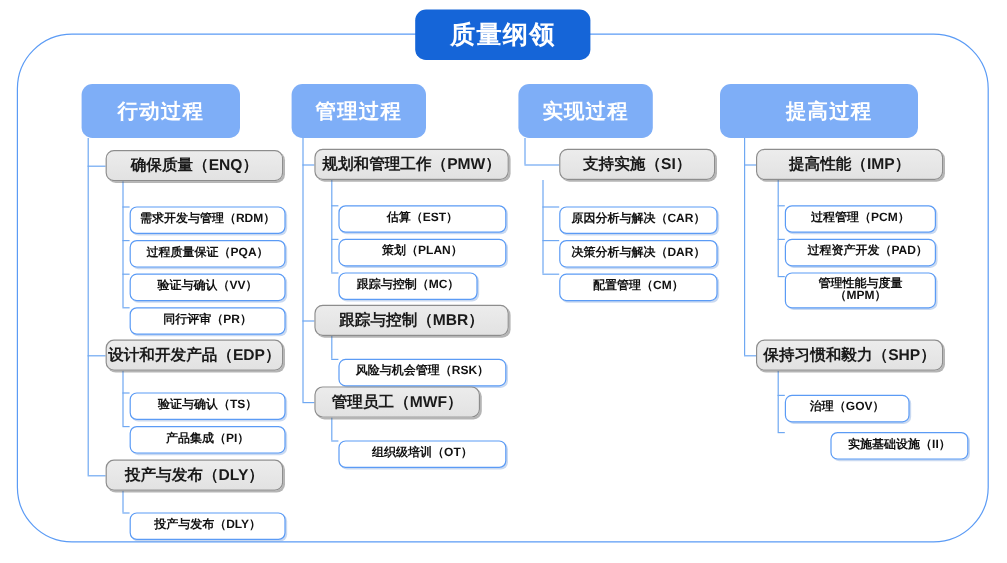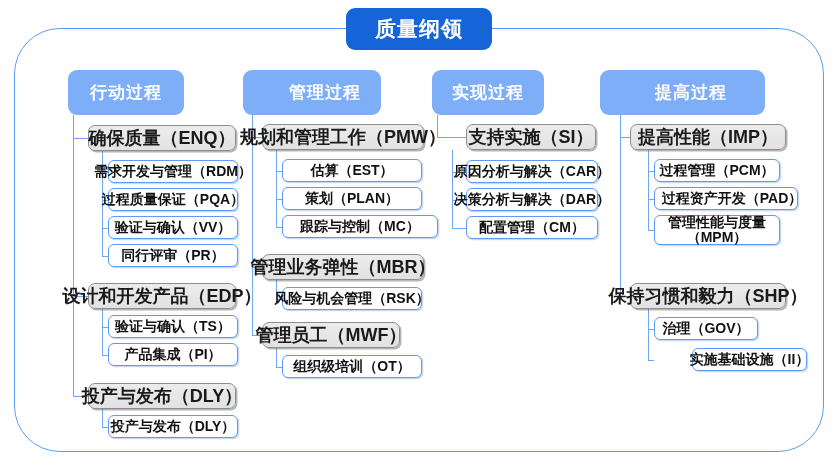--- a/index.html
+++ b/index.html
@@ -39,49 +39,49 @@
     color:#ffffff;font-size:17px;font-weight:700;letter-spacing:1px;
     z-index:5;
   }
 
   
   .grp{
     position:absolute;height:26px;
     background:linear-gradient(#ececec,#e2e2e2);
     border:1.3px solid #8d8d8d;border-radius:7px;box-sizing:border-box;
     display:flex;align-items:center;justify-content:center;
-    color:#1a1a1a;font-size:18px;font-weight:700;
+    color:#1a1a1a;font-size:13px;font-weight:700;
     box-shadow:1.5px 1.5px 0 rgba(90,90,90,.45);
     z-index:4;white-space:nowrap;
   }
 
   
   .leaf{
     position:absolute;height:23px;
     background:#ffffff;
     border:1.2px solid #5b9bf5;border-radius:6px;box-sizing:border-box;
     display:flex;align-items:center;justify-content:center;
-    color:#111111;font-size:14px;font-weight:700;
+    color:#111111;font-size:10px;font-weight:700;
     box-shadow:1.3px 1.3px 0 rgba(120,160,220,.40);
-    z-index:4;white-space:nowrap;line-height:1.05;text-align:center;
+    z-index:4;white-space:nowrap;line-height:1.05;text-align:center;margin-top:12px;
   }
   .leaf.two-line{height:30px;}
   .leaf.two-line span{display:block;}
 </style>
 </head>
 <body>
 
 <div id="canvas">
 
   <div class="outer-frame"></div>
 
   <div class="root-title">质量纲领</div>
 
   <div id="tree">
-      <div class="col-head" style="left: 68px; top: 70px; width: 116px;">行动过程</div>
+      <div class="col-head" style="left: 68px; top: 70px; width: 132px;">行动过程</div>
       <div class="conn v" style="left: 73px; top: 115px; height: 281px;"></div>
       <div class="conn h" style="left: 73px; top: 138px; width: 15px;"></div>
       <div class="grp" style="left: 88px; top: 125px; width: 148px;">确保质量（ENQ）</div>
       <div class="conn h" style="left: 102px; top: 171.5px; width: 6px;"></div>
       <div class="leaf" style="left: 108px; top: 160px; width: 130px;">需求开发与管理（RDM）</div>
       <div class="conn h" style="left: 102px; top: 199.5px; width: 6px;"></div>
       <div class="leaf" style="left: 108px; top: 188px; width: 130px;">过程质量保证（PQA）</div>
       <div class="conn h" style="left: 102px; top: 227.5px; width: 6px;"></div>
       <div class="leaf" style="left: 108px; top: 216px; width: 130px;">验证与确认（VV）</div>
       <div class="conn h" style="left: 102px; top: 255.5px; width: 6px;"></div>
@@ -92,33 +92,33 @@
       <div class="conn h" style="left: 102px; top: 326.5px; width: 6px;"></div>
       <div class="leaf" style="left: 108px; top: 315px; width: 130px;">验证与确认（TS）</div>
       <div class="conn h" style="left: 102px; top: 354.5px; width: 6px;"></div>
       <div class="leaf" style="left: 108px; top: 343px; width: 130px;">产品集成（PI）</div>
       <div class="conn v" style="left: 102px; top: 309px; height: 45.5px;"></div>
       <div class="conn h" style="left: 73px; top: 396px; width: 15px;"></div>
       <div class="grp" style="left: 88px; top: 383px; width: 148px;">投产与发布（DLY）</div>
       <div class="conn h" style="left: 102px; top: 426.5px; width: 6px;"></div>
       <div class="leaf" style="left: 108px; top: 415px; width: 130px;">投产与发布（DLY）</div>
       <div class="conn v" style="left: 102px; top: 409px; height: 17.5px;"></div>
-      <div class="col-head" style="left: 243px; top: 70px; width: 112px; padding-left: 26px;">管理过程</div>
+      <div class="col-head" style="left: 243px; top: 70px; width: 112px;">管理过程</div>
       <div class="conn v" style="left: 252px; top: 115px; height: 220px;"></div>
       <div class="conn h" style="left: 252px; top: 137px; width: 10px;"></div>
       <div class="grp" style="left: 262px; top: 124px; width: 162px;">规划和管理工作（PMW）</div>
       <div class="conn h" style="left: 276px; top: 170.5px; width: 6px;"></div>
       <div class="leaf" style="left: 282px; top: 159px; width: 140px;">估算（EST）</div>
       <div class="conn h" style="left: 276px; top: 198.5px; width: 6px;"></div>
       <div class="leaf" style="left: 282px; top: 187px; width: 140px;">策划（PLAN）</div>
       <div class="conn h" style="left: 276px; top: 226.5px; width: 6px;"></div>
-      <div class="leaf" style="left: 282px; top: 215px; width: 156px;">跟踪与控制（MC）</div>
+      <div class="leaf" style="left: 282px; top: 215px; width: 116px;">跟踪与控制（MC）</div>
       <div class="conn v" style="left: 276px; top: 150px; height: 76.5px;"></div>
       <div class="conn h" style="left: 252px; top: 267px; width: 10px;"></div>
-      <div class="grp" style="left: 262px; top: 254px; width: 162px;">管理业务弹性（MBR）</div>
+      <div class="grp" style="left: 262px; top: 254px; width: 162px;">跟踪与控制（MBR）</div>
       <div class="conn h" style="left: 276px; top: 298.5px; width: 6px;"></div>
       <div class="leaf" style="left: 282px; top: 287px; width: 140px;">风险与机会管理（RSK）</div>
       <div class="conn v" style="left: 276px; top: 280px; height: 18.5px;"></div>
       <div class="conn h" style="left: 252px; top: 335px; width: 10px;"></div>
       <div class="grp" style="left: 262px; top: 322px; width: 138px;">管理员工（MWF）</div>
       <div class="conn h" style="left: 276px; top: 366.5px; width: 6px;"></div>
       <div class="leaf" style="left: 282px; top: 355px; width: 140px;">组织级培训（OT）</div>
       <div class="conn v" style="left: 276px; top: 348px; height: 18.5px;"></div>
       <div class="col-head" style="left: 432px; top: 70px; width: 112px;">实现过程</div>
       <div class="conn v" style="left: 437px; top: 115px; height: 22px;"></div>
@@ -131,21 +131,21 @@
       <div class="conn h" style="left: 452px; top: 227.5px; width: 14px;"></div>
       <div class="leaf" style="left: 466px; top: 216px; width: 132px;">配置管理（CM）</div>
       <div class="conn v" style="left: 452px; top: 150px; height: 77.5px;"></div>
       <div class="col-head" style="left: 600px; top: 70px; width: 148px; padding-left: 17px;">提高过程</div>
       <div class="conn v" style="left: 620px; top: 115px; height: 181px;"></div>
       <div class="conn h" style="left: 620px; top: 137px; width: 10px;"></div>
       <div class="grp" style="left: 630px; top: 124px; width: 156px;">提高性能（IMP）</div>
       <div class="conn h" style="left: 648px; top: 170.5px; width: 6px;"></div>
       <div class="leaf" style="left: 654px; top: 159px; width: 126px;">过程管理（PCM）</div>
       <div class="conn h" style="left: 648px; top: 198.5px; width: 6px;"></div>
-      <div class="leaf" style="left: 654px; top: 187px; width: 144px; padding-left: 12px;">过程资产开发（PAD）</div>
+      <div class="leaf" style="left: 654px; top: 187px; width: 126px; padding-left: 12px;">过程资产开发（PAD）</div>
       <div class="conn h" style="left: 648px; top: 230px; width: 6px;"></div>
       <div class="leaf two-line" style="left: 654px; top: 215px; width: 126px; justify-content: center;">
         <div>
           <span>管理性能与度量</span>
           <span>（MPM）</span>
         </div>
       </div>
       <div class="conn v" style="left: 648px; top: 150px; height: 80px;"></div>
       <div class="conn h" style="left: 620px; top: 296px; width: 10px;"></div>
       <div class="grp" style="left: 630px; top: 283px; width: 156px;">保持习惯和毅力（SHP）</div>

